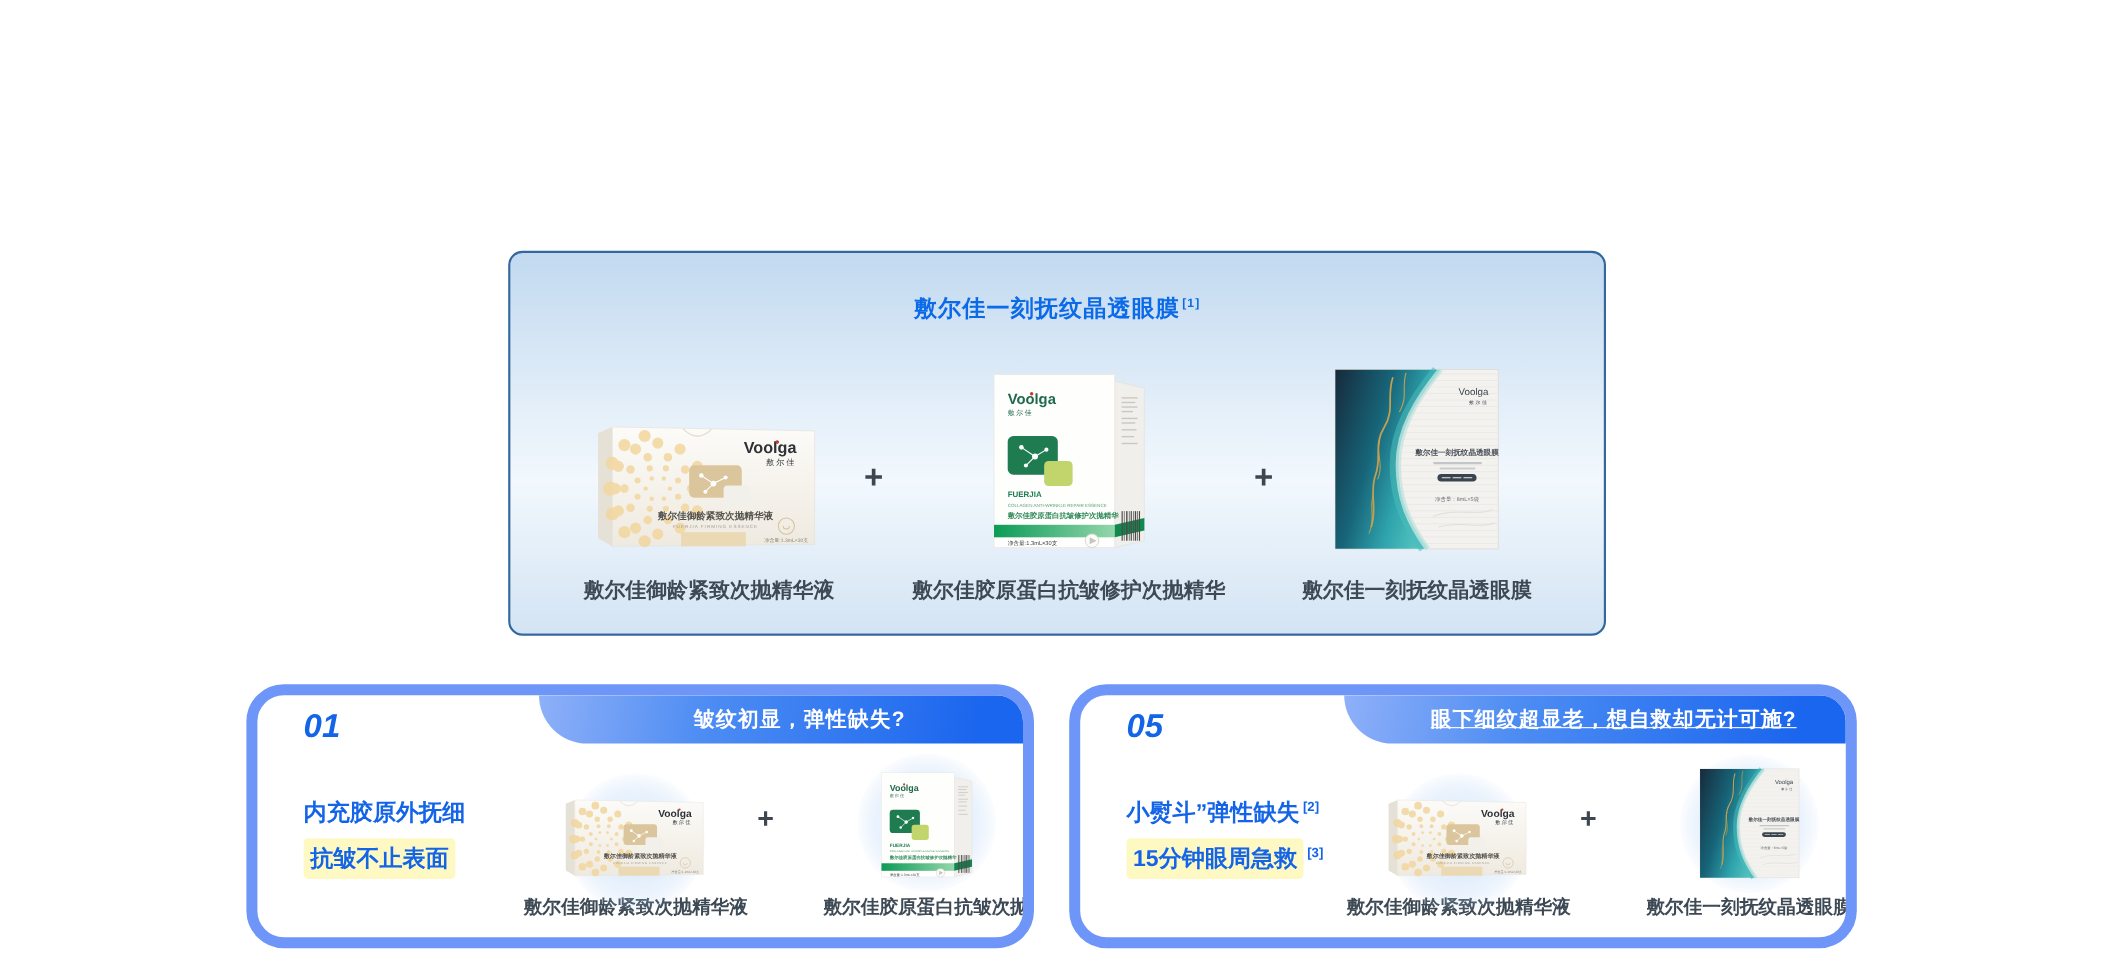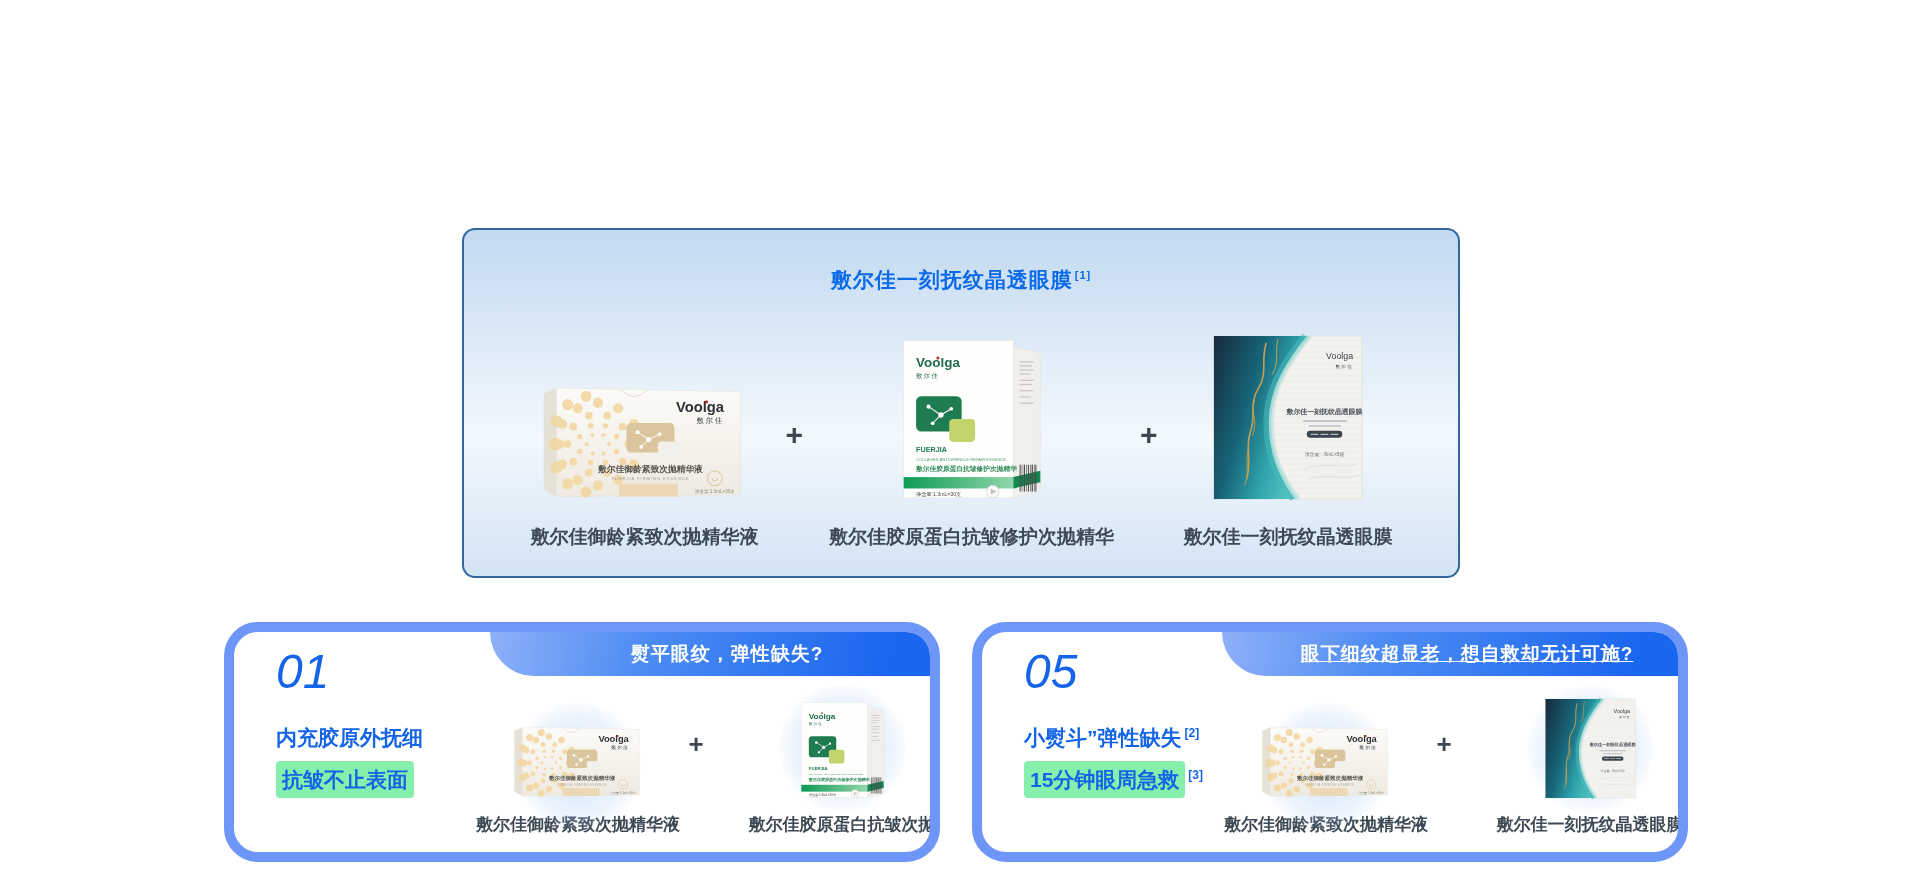--- a/index.html
+++ b/index.html
@@ -43,25 +43,25 @@
     background:linear-gradient(100deg,#8FB0F8 0%,#4C8CF3 35%,#1B66EE 90%);
     border-bottom-left-radius:44px 44px;border-top-right-radius:20px;
     display:flex;align-items:center;justify-content:center;
     color:#fff;font-size:19px;font-weight:bold;letter-spacing:1px;
     padding-left:34px;box-sizing:border-box;
   }
   .combo-header.q1{width:440px;}
   .combo-header.q2{width:456px;text-decoration:underline;}
   .combo-number{
     position:absolute;left:42px;top:12px;
-    font-size:48px;font-weight:normal;font-style:italic;color:#1464E8;
+    font-size:30px;font-weight:bold;font-style:italic;color:#1464E8;
   }
   .benefits{position:absolute;left:42px;top:92px;font-size:21px;font-weight:bold;color:#1464E8;}
   .benefit-line{margin-bottom:14px;white-space:nowrap;}
-  .benefit-line .hl{background:#86efac;padding:7px 6px;border-radius:4px;text-align:right;}
+  .benefit-line .hl{background:#fef9c3;padding:7px 6px;border-radius:4px;text-align:right;}
   .benefit-line sup{font-size:12px;font-weight:bold;margin-left:3px;}
   .combo-cell{position:absolute;bottom:16px;transform:translateX(-50%);
     display:flex;flex-direction:column;align-items:center;}
   .combo-cell .product-caption{margin-top:12px;font-size:17px;}
   .combo-cell.p1{left:344px;}
   .combo-cell.p2{left:608px;}
   .combo-plus{
     position:absolute;left:462px;bottom:92px;transform:translateX(-50%);
     font-size:26px;font-weight:bold;color:#3E4750;
   }
@@ -283,21 +283,21 @@
         <svg class="art art-c-main">
             <use href="#boxC"></use>
           </svg>
         <div class="product-caption">敷尔佳一刻抚纹晶透眼膜</div>
       </div>
     </div>
   </section>
 
   <section class="combo-card c1">
     <div class="combo-header q1">
-      <span>熨平眼纹，弹性缺失?</span>
+      <span>皱纹初显，弹性缺失?</span>
     </div>
     <div class="combo-number">01</div>
     <div class="benefits">
       <div class="benefit-line">
         <span>内充胶原外抚细</span><sup></sup>
       </div>
       <div class="benefit-line">
         <span class="hl">抗皱不止表面</span><sup></sup>
       </div>
     </div>

